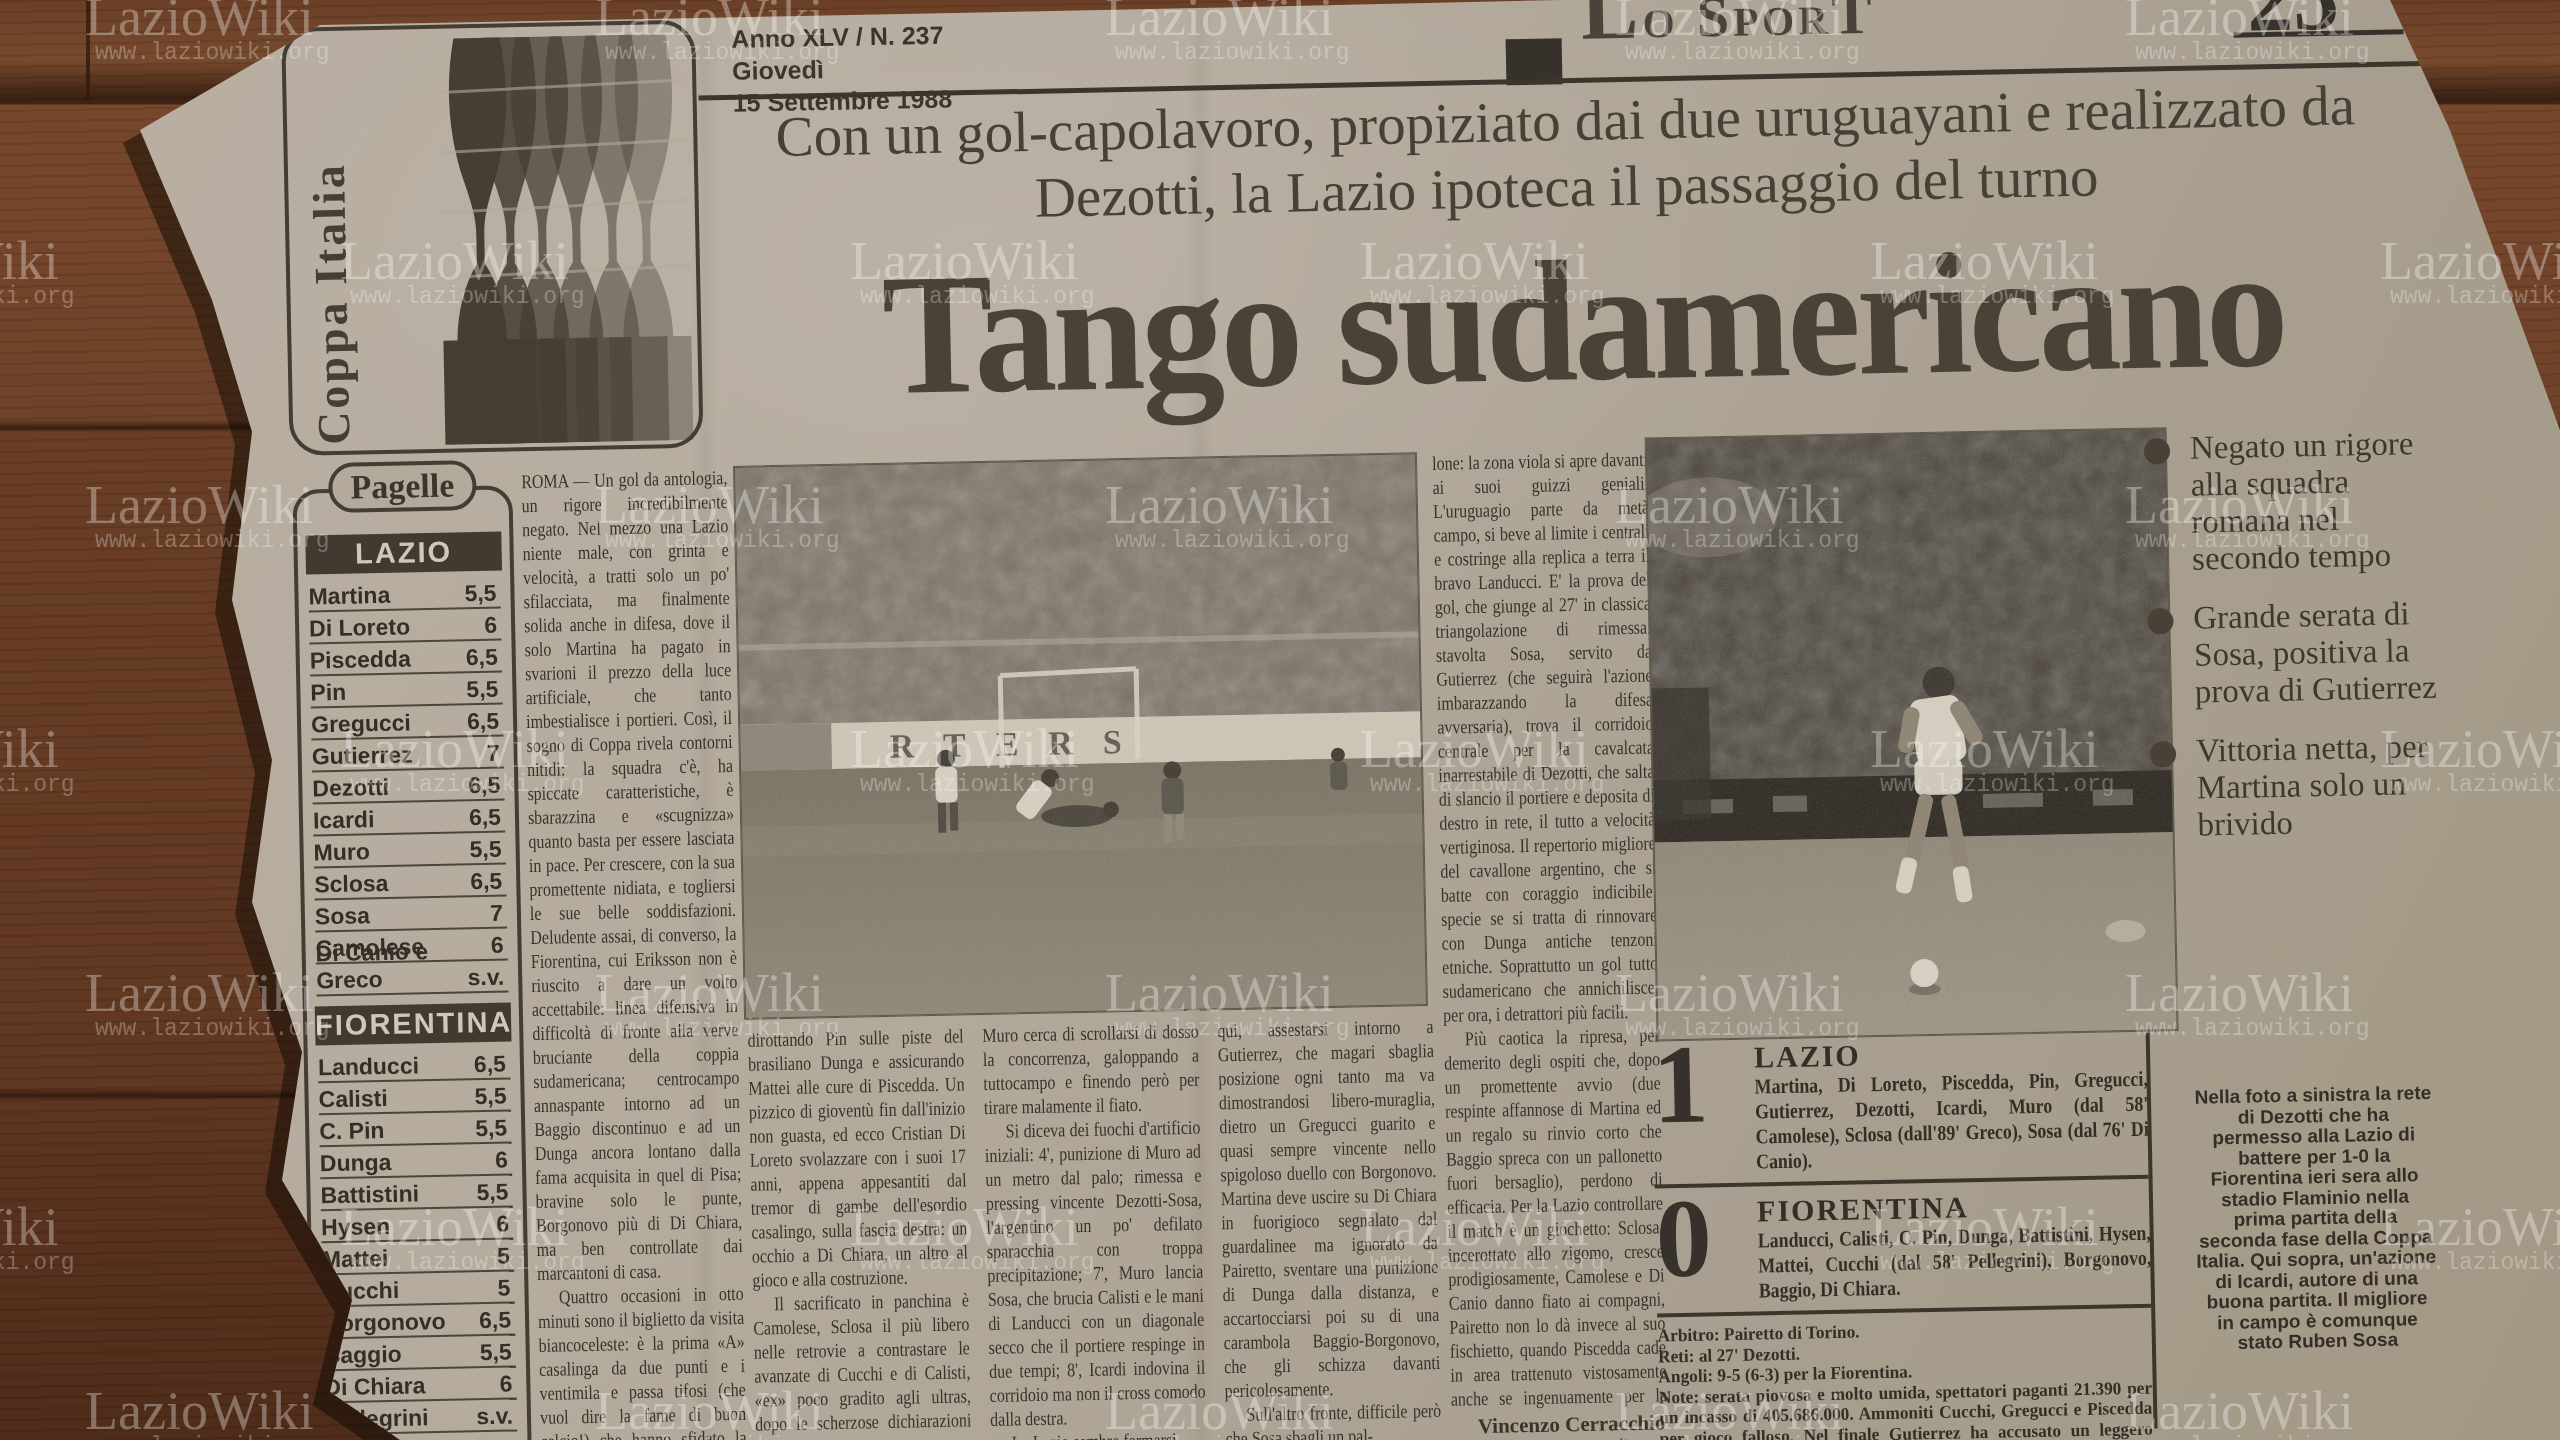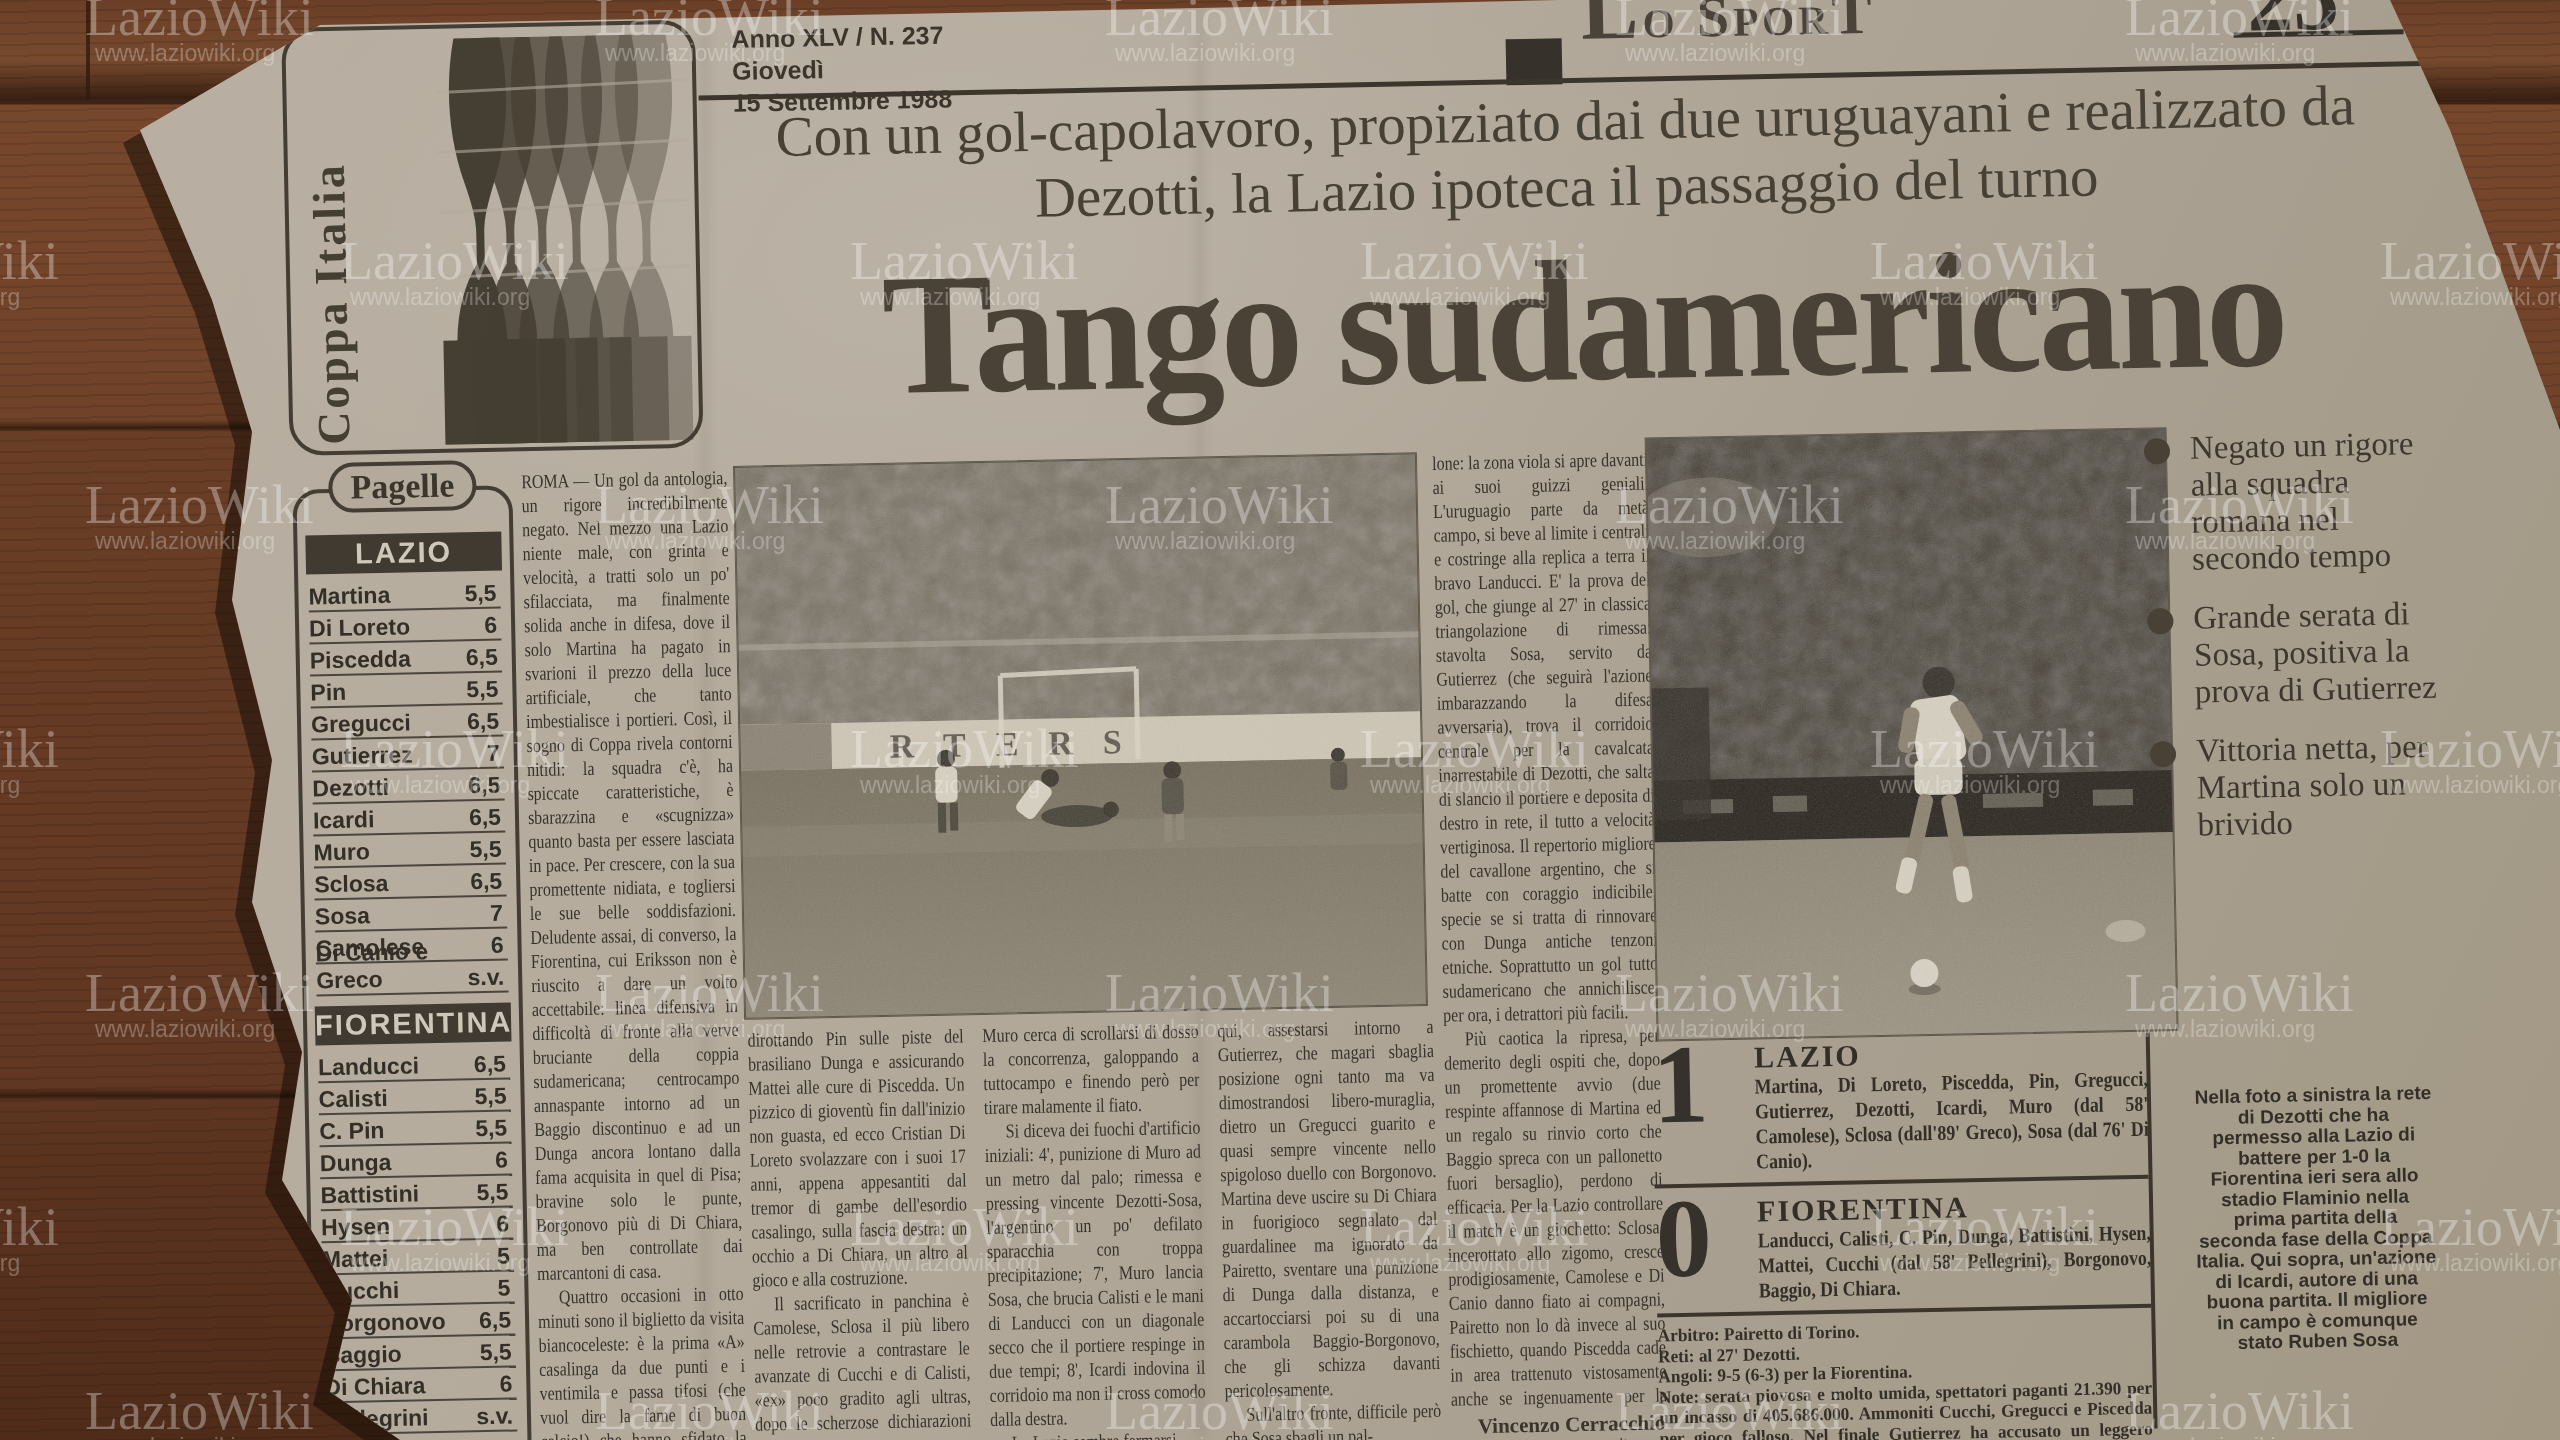--- a/index.html
+++ b/index.html
@@ -121,21 +121,21 @@
 
   
   .caption{position:absolute;left:2186px;top:1106px;width:240px;text-align:center;
       font-family:"Liberation Sans","DejaVu Sans",sans-serif;font-weight:bold;
       font-size:19px;line-height:20.5px;color:#332e27;}
 
   
   .watermarks{position:absolute;inset:0;pointer-events:none;}
   .wm{position:absolute;white-space:nowrap;}
   .wm-title{font-family:"Liberation Serif","DejaVu Serif",serif;font-size:54px;color:rgba(255,255,255,.33);}
-  .wm-url{font-family:Liberation Sans, sans-serif;font-size:23px;color:rgba(255,255,255,.28);margin:-8px 0 0 10px;}
+  .wm-url{font-family:Liberation Mono, monospace;font-size:23px;color:rgba(255,255,255,.28);margin:-8px 0 0 10px;}
 </style>
 </head>
 <body>
 
 <div class="scene">
 
   <div class="wood">
     <div class="wood-joint"></div>
   </div>
 

